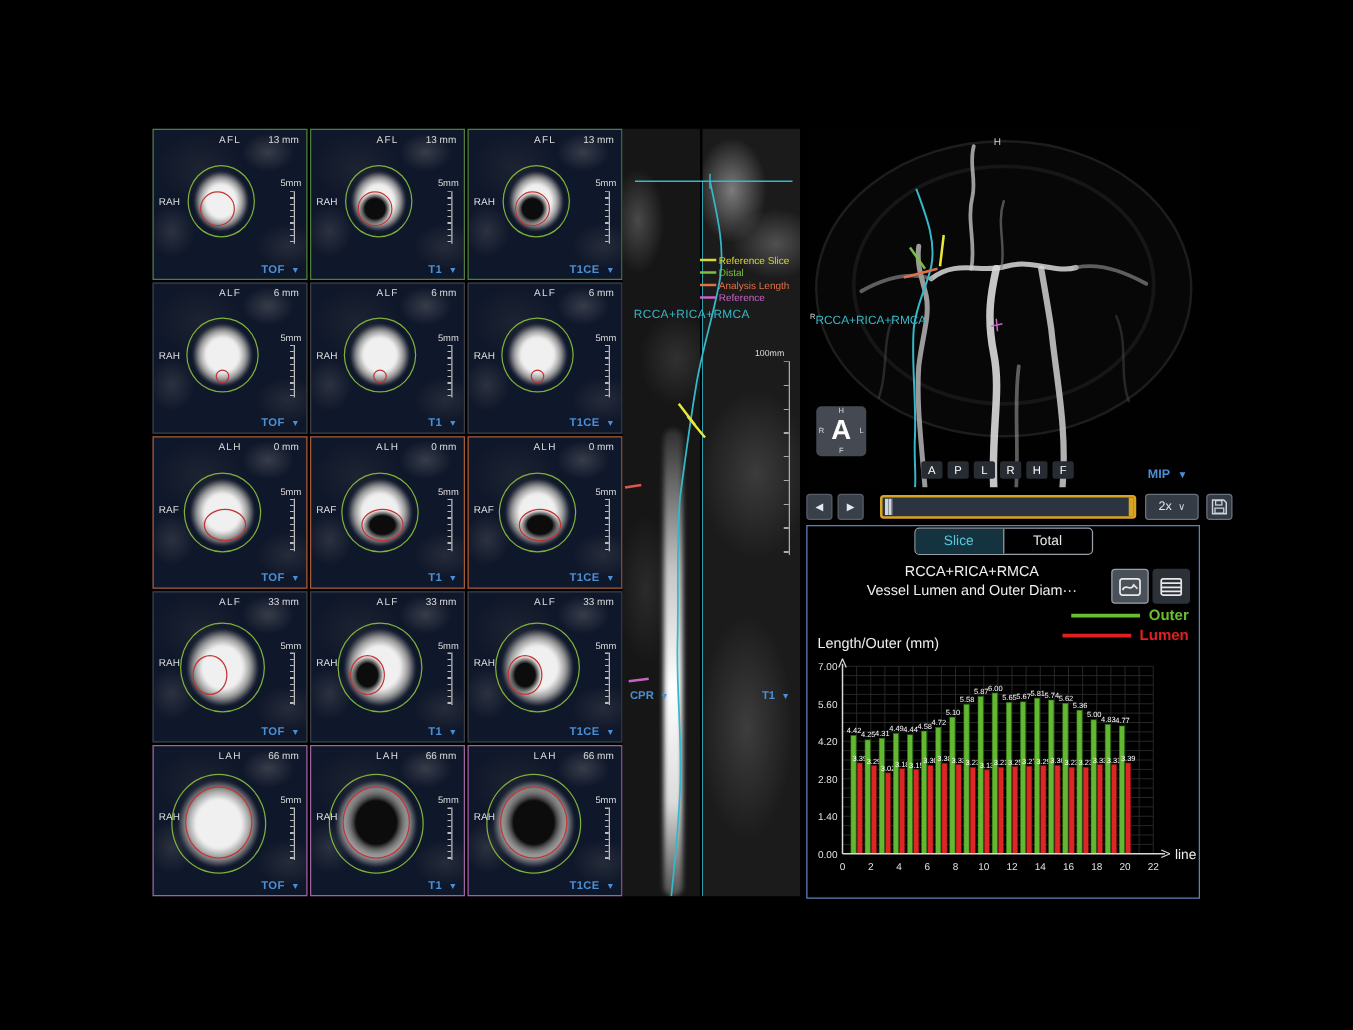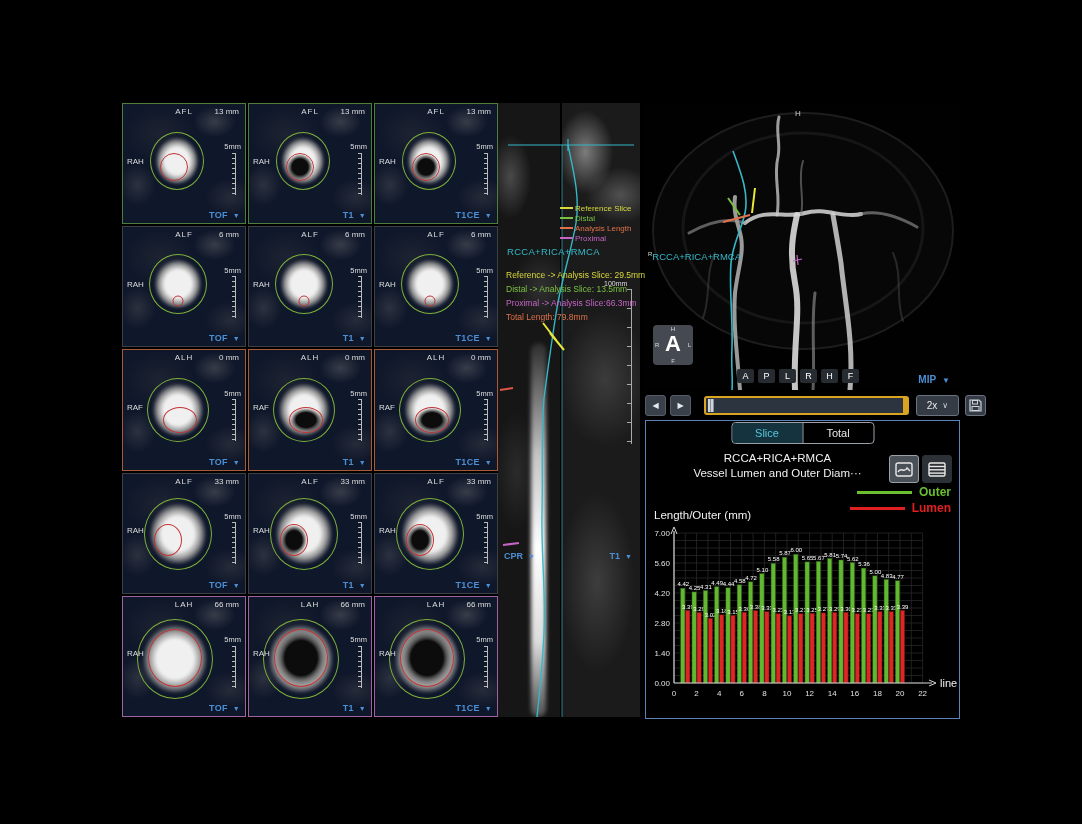--- a/index.html
+++ b/index.html
@@ -331,30 +331,24 @@
         <div class="li">
           <span class="sw" style="background:#7ac142"></span>
   <span class="lt" style="color:#7ac142">Distal</span>
         </div>
         <div class="li">
           <span class="sw" style="background:#e0714a"></span>
   <span class="lt" style="color:#e0714a">Analysis Length</span>
         </div>
         <div class="li">
           <span class="sw" style="background:#c664c6"></span>
-  <span class="lt" style="color:#c664c6">Proximal</span>
+  <span class="lt" style="color:#c664c6">Reference</span>
         </div>
       </div>
     <div class="rcca-label">RCCA+RICA+RMCA</div>
-    <div class="meas" id="cprMeas">
-        <div class="ml" style="color: rgb(216, 216, 58);">Reference -&gt; Analysis Slice: 29.5mm</div>
-        <div class="ml" style="color: rgb(122, 193, 66);">Distal -&gt; Analysis Slice: 13.5mm</div>
-        <div class="ml" style="color: rgb(198, 100, 198);">Proximal -&gt; Analysis Slice:66.3mm</div>
-        <div class="ml" style="color: rgb(224, 113, 74);">Total Length: 79.8mm</div>
-      </div>
     <div class="scale100">100mm</div>
     <div class="mid-ruler"></div>
 
     <div class="blue-tag" style="left:6px;">
       <span>CPR</span><span class="tri">▼</span>
     </div>
     <div class="blue-tag" style="right:8px;">
       <span>T1</span><span class="tri">▼</span>
     </div>
   </div>

